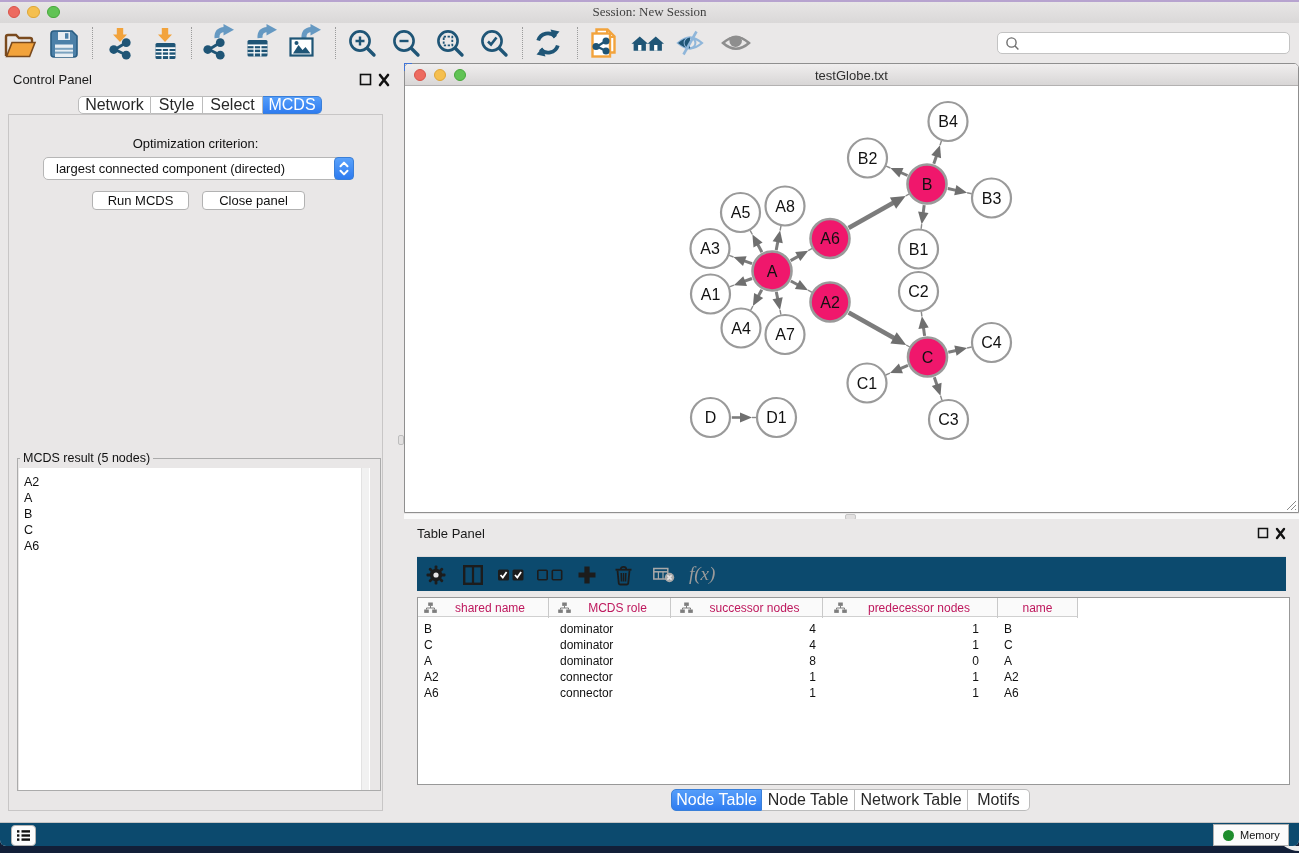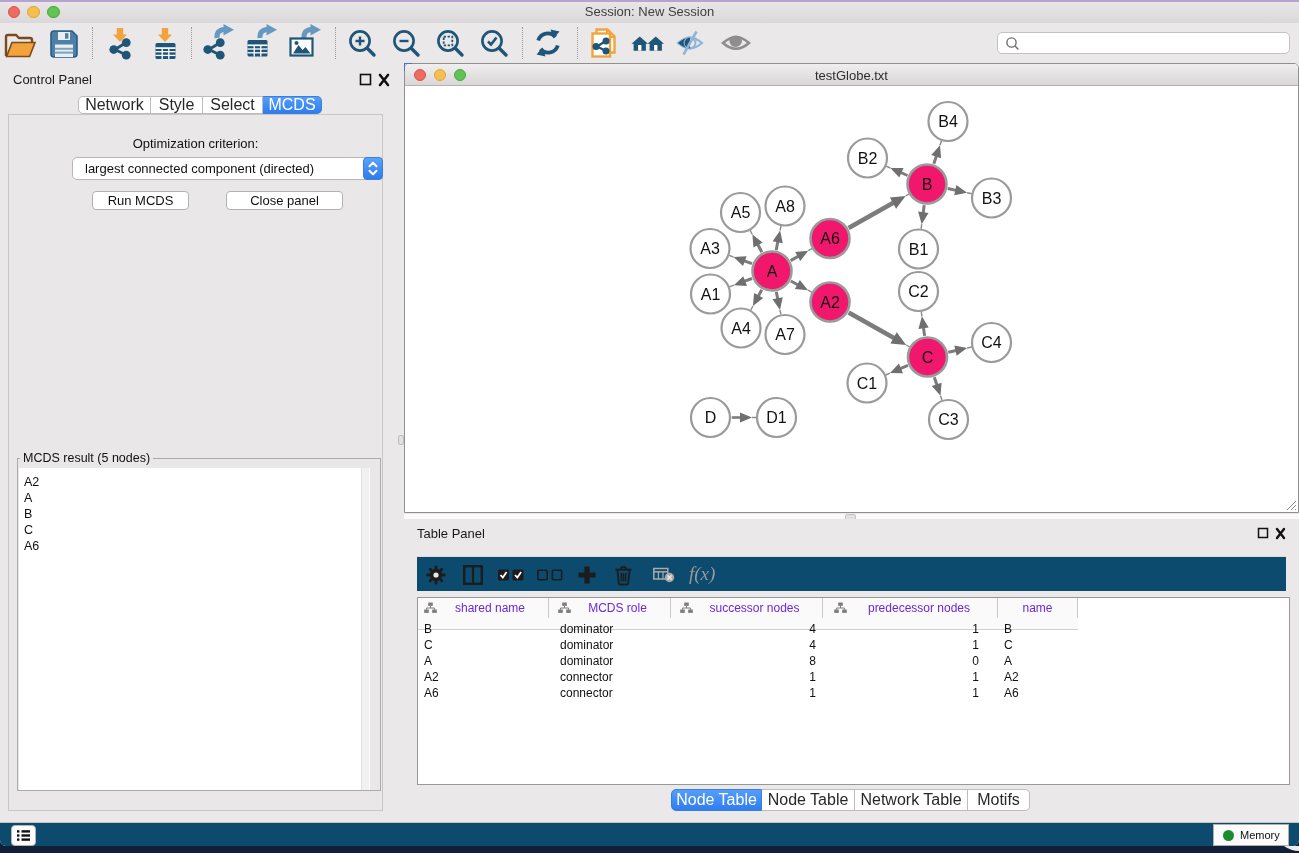--- a/index.html
+++ b/index.html
@@ -3,21 +3,21 @@
 <meta charset="utf-8">
 <style>
   * { margin:0; padding:0; box-sizing:border-box; }
   html,body { width:1299px; height:853px; overflow:hidden; }
   body { font-family:"Liberation Sans", sans-serif; background:#121f38; position:relative; }
   .abs { position:absolute; }
   #app { position:absolute; left:0; top:0; width:1299px; height:846px; background:#eae8e8;
          border-radius:0 0 6px 6px; overflow:hidden; }
   
   #titlebar { position:absolute; left:0; top:0; width:1299px; height:30px;
-    background:linear-gradient(#e9e7e7,#d6d4d4); border-bottom:1px solid #aeacac; }
+    background:linear-gradient(#e9e7e7,#d6d4d4); border-bottom:1px solid #aeacac;font-family:Liberation Serif, serif; }
   #titlebar::before { content:""; position:absolute; left:0; top:0; width:1299px; height:2px;
     background:#b7a3cf; }
   .light { position:absolute; top:5.5px; width:12.5px; height:12.5px; border-radius:50%; }
   #title-text { position:absolute; top:4px; left:0; width:1299px; text-align:center;
     font-size:13px; color:#404040; }
   
   #toolbar { position:absolute; left:0; top:23px; width:1299px; height:40px; background:#eae8e8; }
   .tsep { position:absolute; top:4px; height:32px; width:0; border-left:1px dotted #9b9b9b; }
   .ticon { position:absolute; }
   #searchbox { position:absolute; left:997px; top:9px; width:293px; height:22px; background:#fff;
@@ -30,21 +30,21 @@
   .seg { position:absolute; display:flex; font-size:16px; color:#282828; }
   .seg div { background:#fff; border:1px solid #bcbcbc; border-left:none; padding:0 0;
     display:flex; align-items:center; justify-content:center; height:100%; }
   .seg div:first-child { border-left:1px solid #bcbcbc; border-radius:5px 0 0 5px; }
   .seg div:last-child { border-radius:0 5px 5px 0; }
   .seg div.sel { background:linear-gradient(#559efa,#2f7cf0); border-color:#3a7fd8; color:#fff; }
   #cp-tabs { left:78px; top:33px; height:18px; }
   #opt-label { position:absolute; left:0; top:73px; width:391px; text-align:center; font-size:13px; color:#111; }
   #combo { position:absolute; left:43px; top:94px; width:311px; height:23px; background:#fff;
     border:1px solid #b6b6b6; border-radius:5px; font-size:13px; color:#111; line-height:21px;
-    padding-left:12px;margin-left:29px; }
+    padding-left:12px; }
   #combo-btn { position:absolute; right:-1px; top:-1px; width:20px; height:23px; border-radius:4px;
     background:linear-gradient(#5aa2fb,#2e7bef); border:1px solid #3a7fd8; }
   .btn { position:absolute; height:19px; background:#fff;
     border:1px solid #b2b2b2; border-radius:4px; font-size:13px; color:#111; text-align:center;
     line-height:17px; }
   #fieldset { position:absolute; left:17px; top:395px; width:364px; height:333px;
     border:1px solid #ababab; }
   #fs-legend { position:absolute; left:2px; top:-8px; background:#e9e7e7; padding:0 3px;
     font-size:12.5px; color:#111; }
   #fs-list { position:absolute; left:1px; top:9px; width:351px; height:322px; background:#fff;
@@ -69,22 +69,22 @@
   #net-title { position:absolute; top:4px; left:0; width:100%; text-align:center; font-size:13px; color:#2e2e2e; }
   #net-canvas { position:absolute; left:0; top:23px; width:893px; height:425px; background:#fff; }
   #grip { position:absolute; right:1px; bottom:1px; width:11px; height:11px; }
   
   #tpanel { position:absolute; left:404px; top:519px; width:895px; height:303px; background:#eae8e8; }
   #tp-title { position:absolute; left:13px; top:7px; font-size:13px; color:#1a1a1a; }
   #tp-toolbar { position:absolute; left:13px; top:37px; width:869px; height:35px; background:#0c4a6e;
     border-top:1px solid #dddbdb; }
   #tbl { position:absolute; left:13px; top:78px; width:873px; height:188px; background:#fff;
     border:1px solid #989898; }
-  #thead { position:absolute; left:0; top:0; width:660px; height:32px; background:#fafafa;
-    border-bottom:1px solid #d0d0d0; font-size:12px; color:#6d28d9; }
+  #thead { position:absolute; left:0; top:0; width:660px; height:19px; background:#fafafa;
+    border-bottom:1px solid #d0d0d0; font-size:12px; color:#be185d; }
   .thcell { position:absolute; top:0; height:20px; border-right:1px solid #c9c9c9;
     text-align:center; line-height:20px; }
   .trow { position:absolute; font-size:12px; color:#111; height:16px; line-height:16px; width:100%; }
   .c1 { position:absolute; left:6px; }
   .c2 { position:absolute; left:142px; }
   .c3 { position:absolute; left:253px; width:145px; text-align:right; }
   .c4 { position:absolute; left:405px; width:156px; text-align:right; }
   .c5 { position:absolute; left:586px; }
   #tp-tabs { left:267px; top:270px; height:22px; }
 </style>
@@ -240,21 +240,21 @@
     <div id="opt-label">Optimization criterion:</div>
     <div id="combo">largest connected component (directed)
       <div id="combo-btn">
         <svg width="18" height="21" viewBox="0 0 18 21">
           <path d="M5.5 8.2 L9 4.6 L12.5 8.2" fill="none" stroke="#fff" stroke-width="2" stroke-linecap="round" stroke-linejoin="round"></path>
           <path d="M5.5 12.8 L9 16.4 L12.5 12.8" fill="none" stroke="#fff" stroke-width="2" stroke-linecap="round" stroke-linejoin="round"></path>
         </svg>
       </div>
     </div>
     <div class="btn" style="left:92px; top:128px; width:97px;">Run MCDS</div>
-    <div class="btn" style="left:202px; top:128px; width:117px;margin-left:24px;">Close panel</div>
+    <div class="btn" style="left:202px; top:128px; width:103px;">Close panel</div>
     <div id="fieldset">
       <div id="fs-list">A2<br>A<br>B<br>C<br>A6</div>
       <div id="fs-scroll"></div>
       <div id="fs-legend">MCDS result (5 nodes)</div>
     </div>
   </div>
 
   <div id="netwin">
     <div id="net-titlebar">
       <div class="light" style="left:9px; top:5px; width:12px; height:12px; background:#ed6b60; border:0.5px solid #d95349;"></div>

